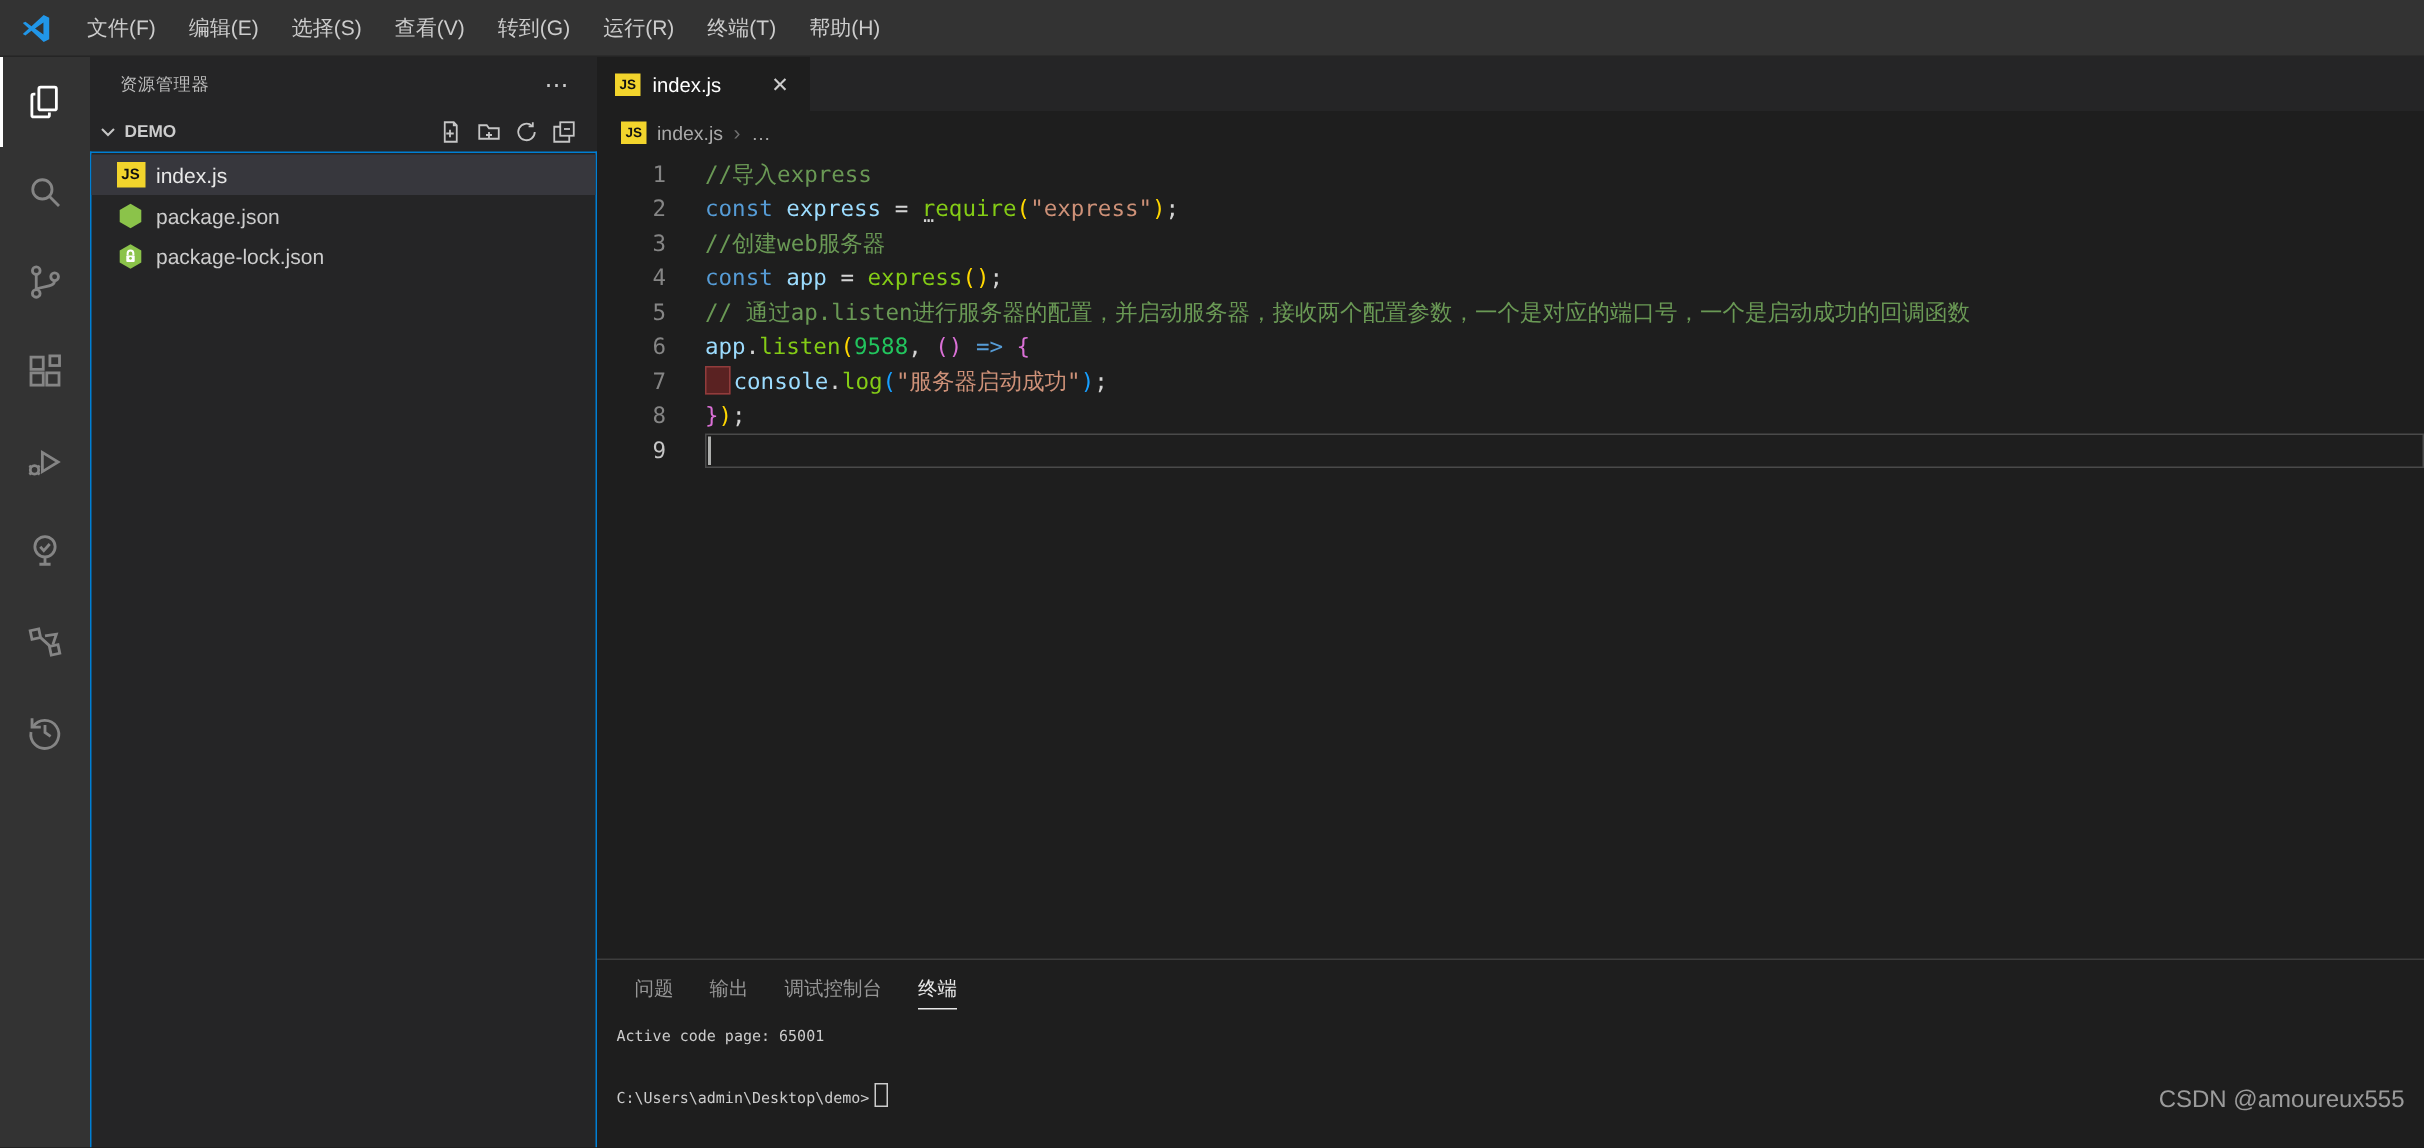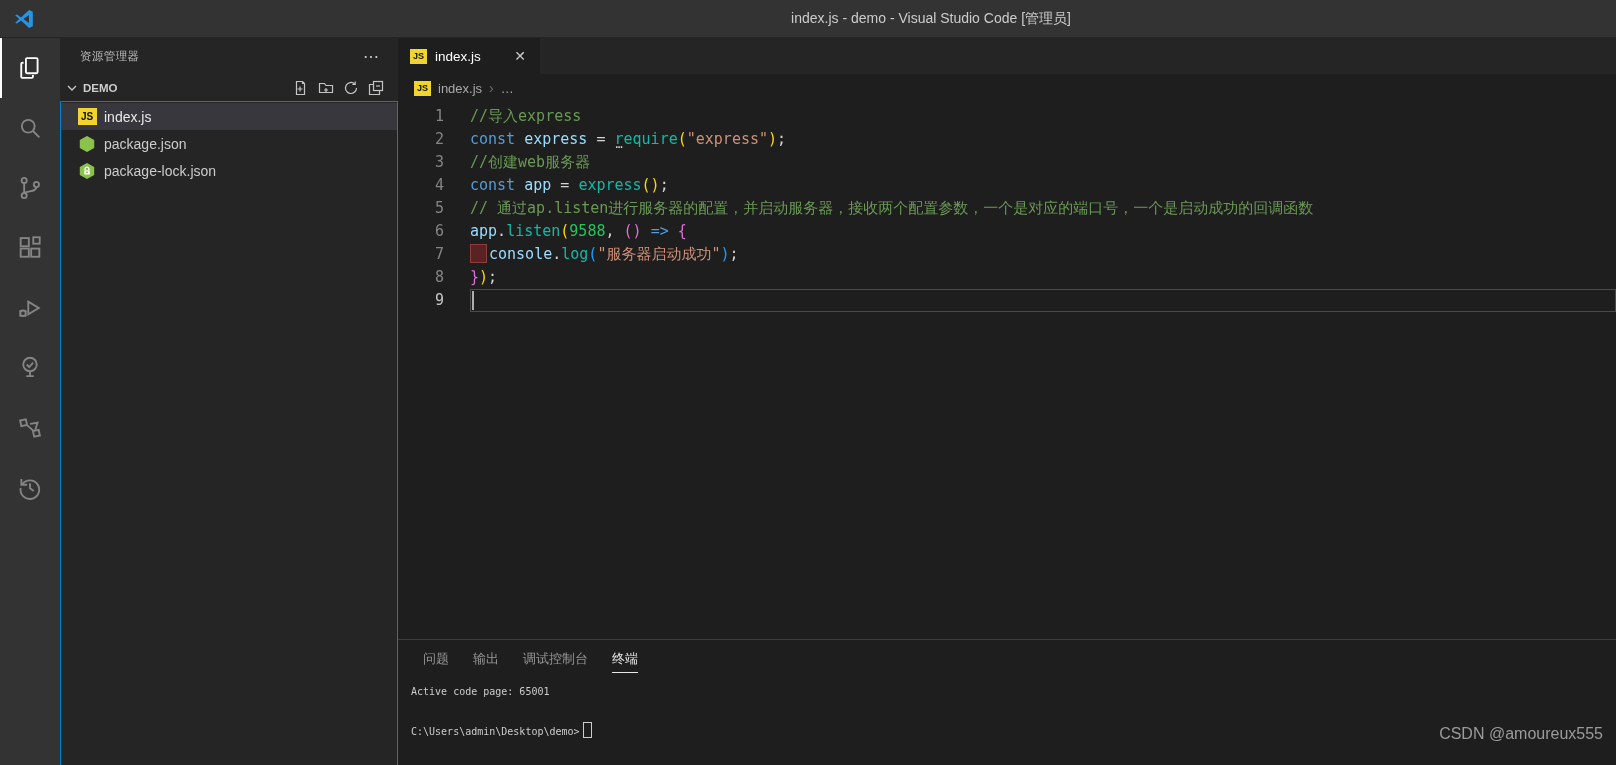--- a/index.html
+++ b/index.html
@@ -58,21 +58,21 @@
   
   .code { flex:1; font-family:"DejaVu Sans Mono", monospace; font-size:15px; padding-top:3px; overflow:hidden; }
   .code-line { display:flex; height:23px; line-height:23px; }
   .gutter { width:46px; flex:none; text-align:right; color:#858585; }
   .gpad { width:26px; flex:none; }
   .content { white-space:pre; color:#d4d4d4; }
   .code-line.current .gutter { color:#c6c6c6; }
   .code-line.current .content { flex:1; border:1px solid #4a4a4a; position:relative; }
   .cursor { position:absolute; left:1px; top:1px; width:2px; height:19px; background:#aeafad; }
   .cm { color:#6a9955; } .kw { color:#569cd6; } .vr { color:#9cdcfe; }
-  .fn { color:#14b8a6; } .st { color:#ce9178; } .nm { color:#22c55e; }
+  .fn { color:#84cc16; } .st { color:#ce9178; } .nm { color:#22c55e; }
   .pl { color:#d4d4d4; }
   .b1 { color:#ffd700; } .b2 { color:#da70d6; } .b3 { color:#179fff; }
   .hint { position:relative; }
   .hint::after { content:"…"; position:absolute; left:1px; bottom:-8px; color:#d4d4d4;
     font-size:12px; letter-spacing:-1px; }
   .wsbox { display:inline-block; width:17px; height:19px; background:#5a2222;
     border:1px solid #913c3c; vertical-align:-4px; margin-right:2px; }
   
   .panel { height:126px; flex:none; border-top:1px solid #3d3d3d; display:flex; flex-direction:column; background:#1e1e1e; }
   .panel-tabs { height:38px; flex:none; display:flex; align-items:center; padding-left:13px; }
@@ -89,21 +89,21 @@
   
   .watermark { position:absolute; right:13px; bottom:22px; color:#9b9b9b; font-size:16px; }
 </style>
 </head>
 <body>
 
 <div class="titlebar">
   <svg class="logo" viewBox="0 0 24 24">
     <path fill="#2196e8" d="M17.6 2.2L8.7 10.4 4.3 7 2.4 8l4.4 4-4.4 4 1.9 1 4.4-3.4 8.9 8.2 4-1.9V4.1zM17.4 7.6v8.8L11.3 12z"></path>
   </svg>
-  <div class="window-title">index.js - demo - Visual Studio Code [管理员]</div>
+  <div id="menus"><span class="menu-item">文件(F)</span><span class="menu-item">编辑(E)</span><span class="menu-item">选择(S)</span><span class="menu-item">查看(V)</span><span class="menu-item">转到(G)</span><span class="menu-item">运行(R)</span><span class="menu-item">终端(T)</span><span class="menu-item">帮助(H)</span></div>
 </div>
 
 <div class="main">
 
   <div class="activitybar">
     <div class="ab-item active">
       <svg viewBox="0 0 24 24" fill="none" stroke="currentColor" stroke-width="1.6">
         <rect x="8.5" y="3.5" width="10" height="13" rx="1"></rect>
         <path d="M6.5 7.5h-1a1 1 0 0 0-1 1v11a1 1 0 0 0 1 1h8a1 1 0 0 0 1-1v-1.5"></path>
       </svg>

